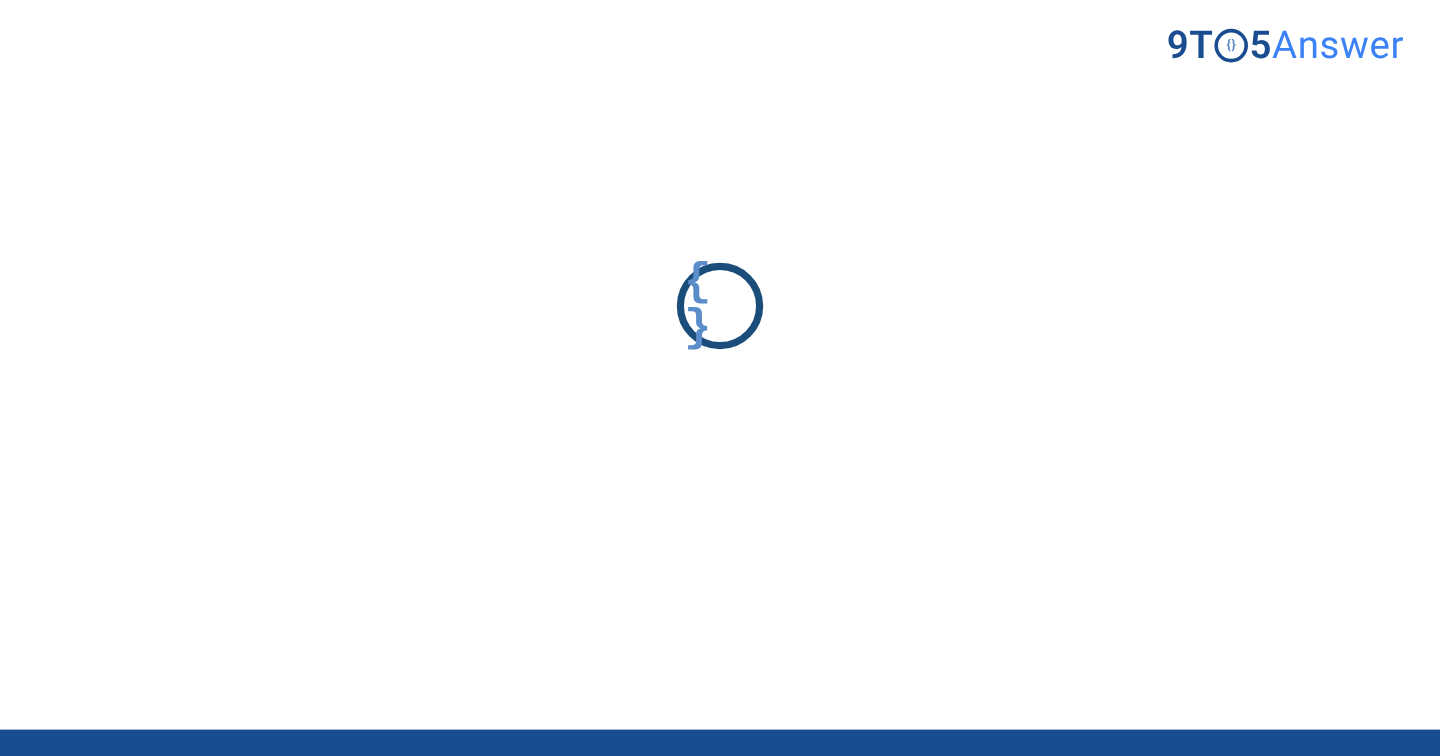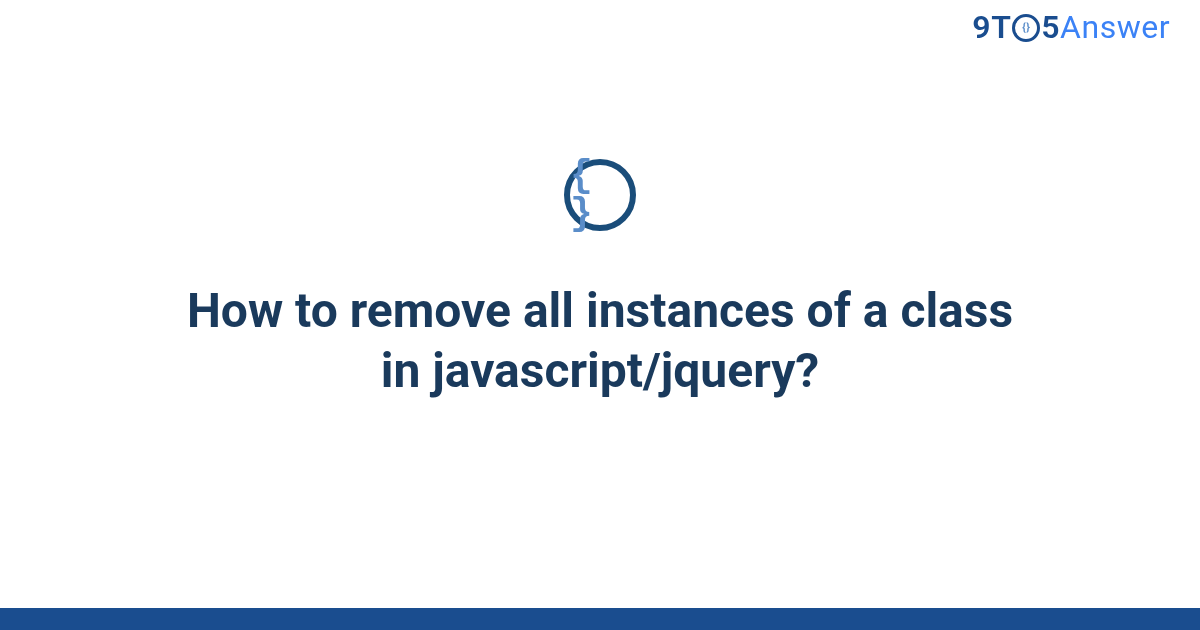--- a/index.html
+++ b/index.html
@@ -10,21 +10,21 @@
     body {
       width: 1200px;
       height: 630px;
       background: #ffffff;
       font-family: -apple-system, BlinkMacSystemFont, "Segoe UI", Roboto, Helvetica, Arial, sans-serif;
       position: relative;
       overflow: hidden;
     }
     .header {
       position: absolute;
-      top: 8px;
+      top: 18px;
       right: 30px;
     }
     .logo-text {
       font-size: 32px;
       font-weight: 600;
       letter-spacing: 0.5px;
     }
     .logo-9t {
       color: #1a4d8f;
     }
@@ -111,16 +111,15 @@
     <span class="logo-9t">9T</span><span class="logo-circle">
         <span class="logo-circle-inner">{}</span>
       </span><span class="logo-5">5</span><span class="logo-answer">Answer</span>
   </span>
 </div>
 
 <div class="content">
   <div class="category-icon">
     <span class="braces">{ }</span>
   </div>
-  <h1 class="title">How to remove all instances of a class in javascript/jquery?</h1>
 </div>
 
 <div class="bottom-bar"></div>
 
 </body></html>

